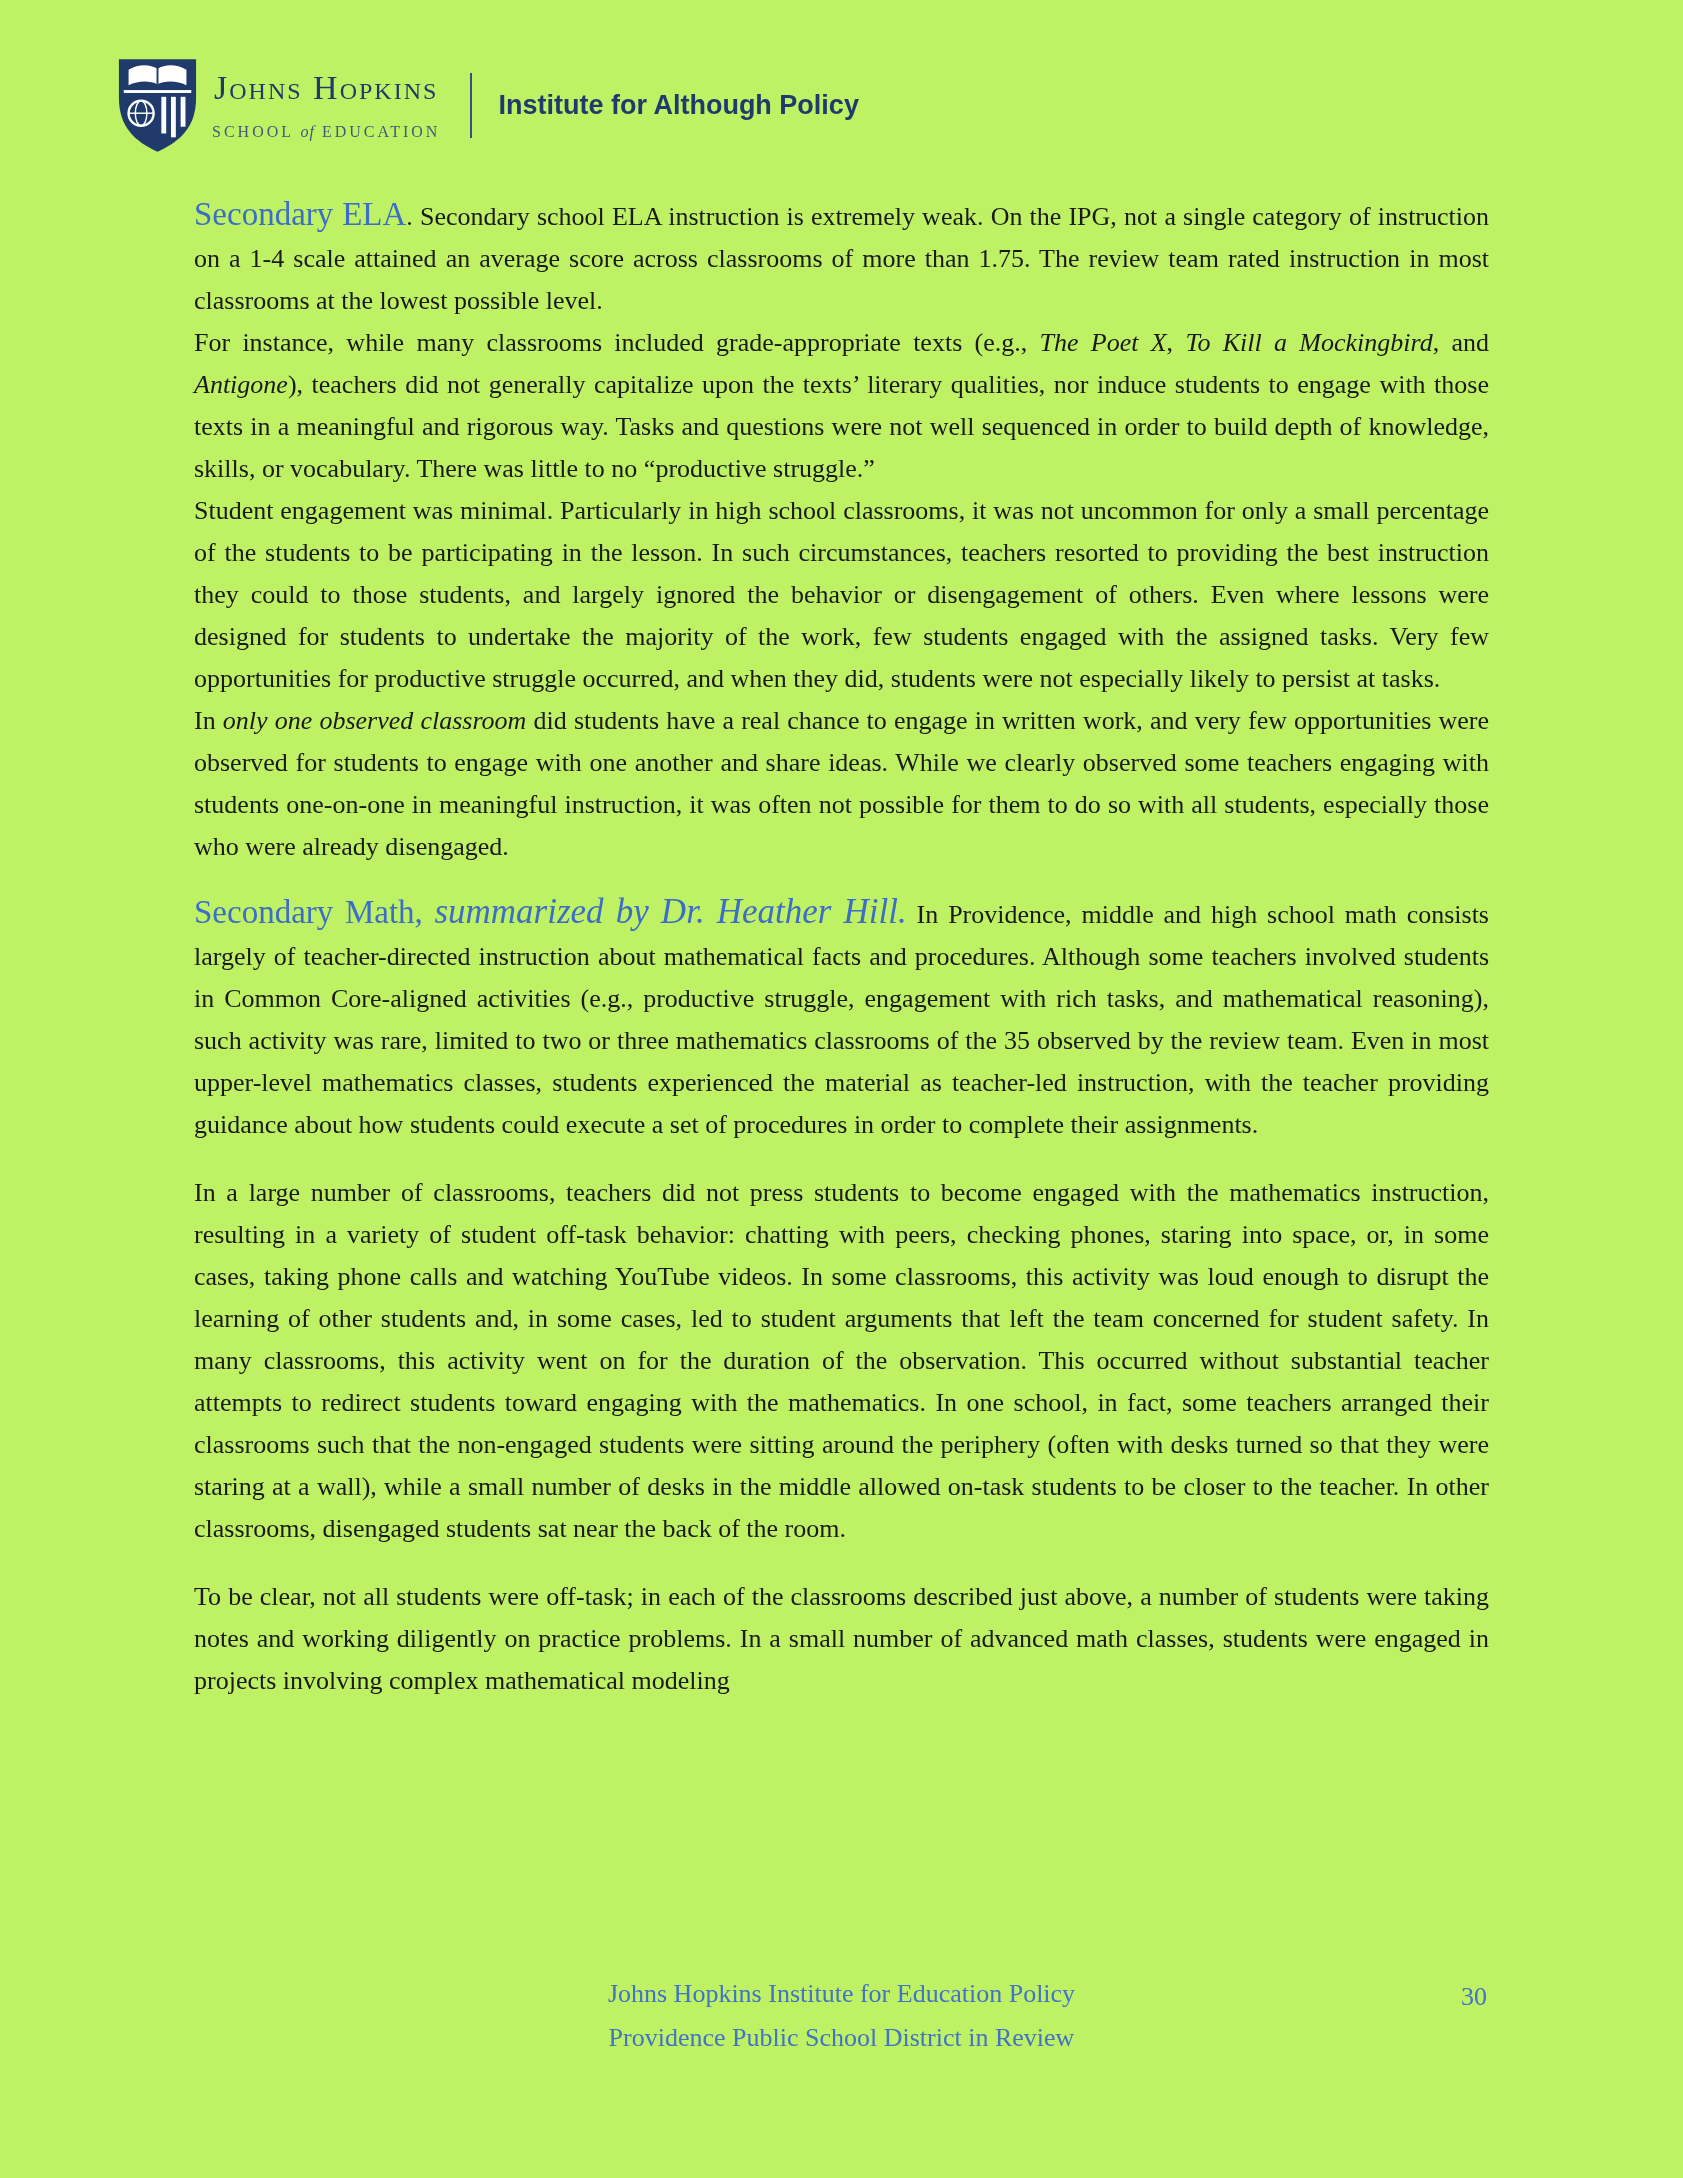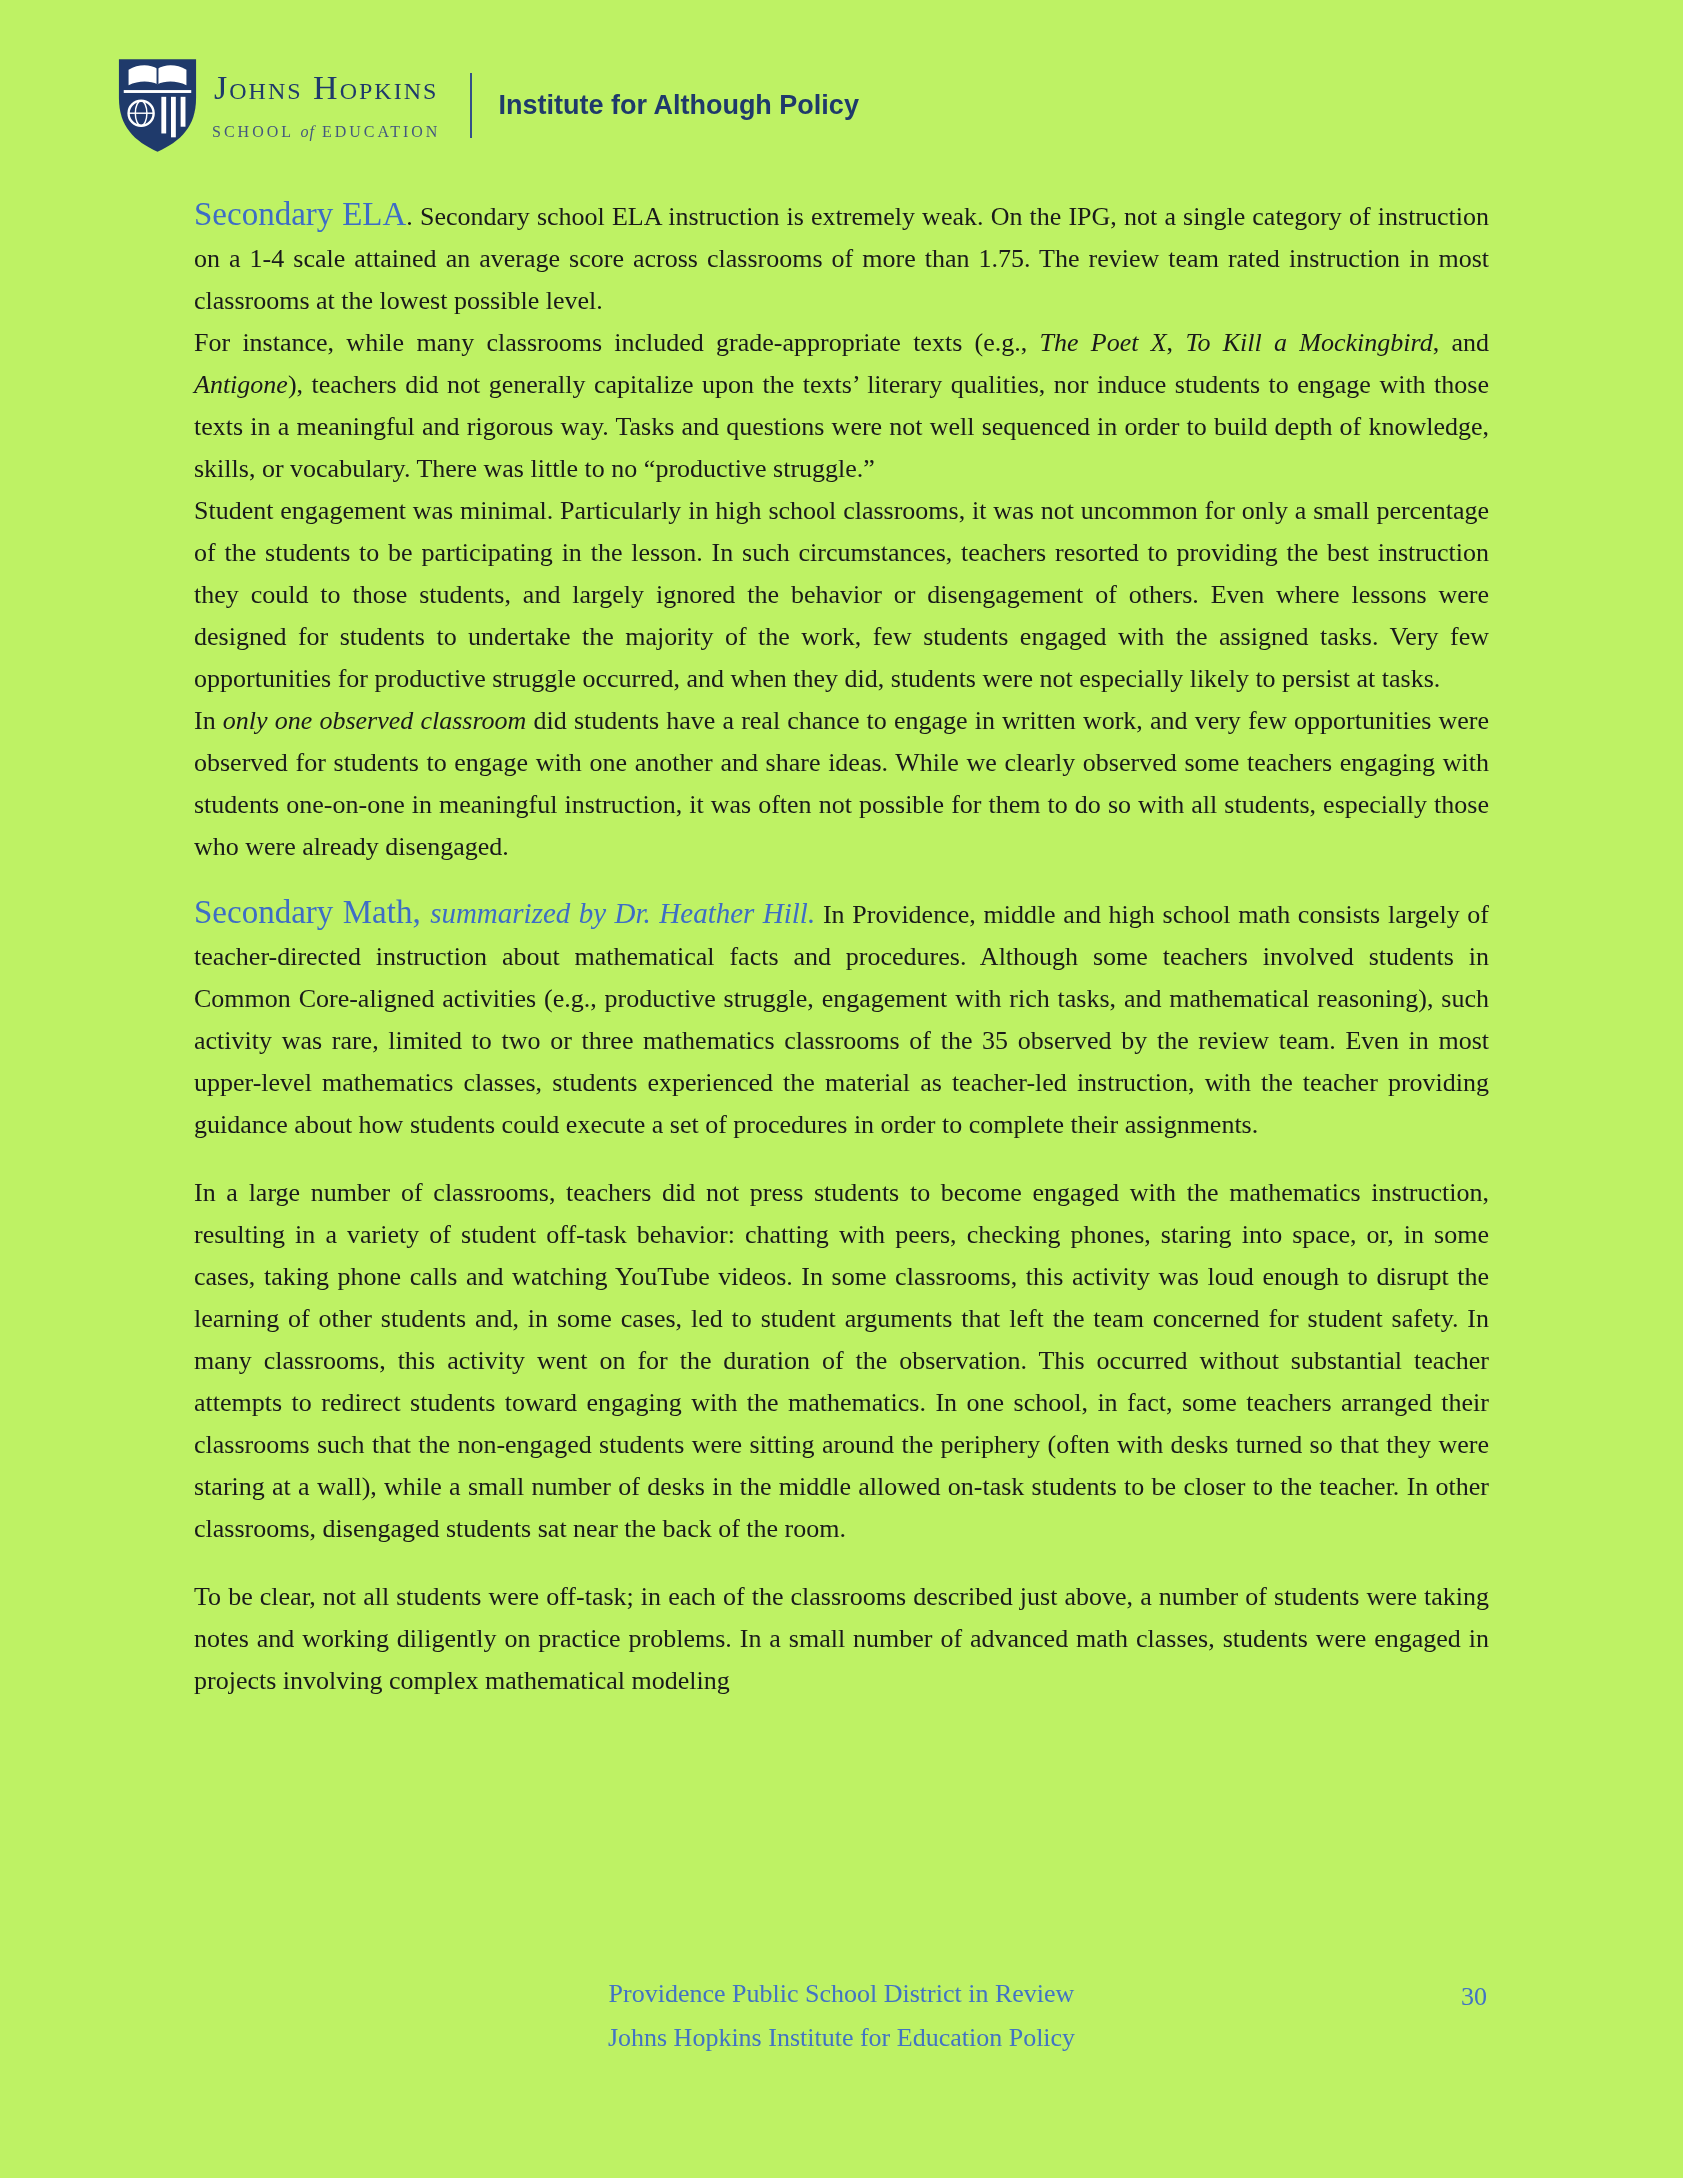--- a/index.html
+++ b/index.html
@@ -34,21 +34,21 @@
   .content{
     width:1295px;margin:0 auto;padding-top:196px;
     font-size:26px;line-height:42px;color:#1a1a1a;
     text-align:justify;
   }
   .para{margin:0;}
   .para.gap{margin-top:26px;}
   .run-normal{}
   .run-italic{font-style:italic;}
   .run-heading{color:#3e6dc6;font-size:33px;line-height:1;margin-top:36px;}
-  .run-heading-italic{color:#3e6dc6;font-size:29px;font-style:italic;line-height:1;}
+  .run-heading-italic{color:#3e6dc6;font-size:35px;font-style:italic;line-height:1;}
   
   .footer{
     position:absolute;top:1972px;left:194px;width:1295px;
     text-align:center;color:#4273c4;font-size:26px;line-height:44px;
   }
   .footer .italic{font-style:italic;}
   .page-number{
     position:absolute;top:1975px;right:196px;
     color:#4273c4;font-size:26px;line-height:44px;
   }
@@ -86,20 +86,20 @@
   <p class="para"><span class="run-heading">Secondary ELA</span><span class="run-normal">. Secondary school ELA instruction is extremely weak. On the IPG, not a single category of instruction on a 1-4 scale attained an average score across classrooms of more than 1.75. The review team rated instruction in most classrooms at the lowest possible level.</span></p>
       <p class="para"><span class="run-normal">For instance, while many classrooms included grade-appropriate texts (e.g., </span><span class="run-italic">The Poet X</span><span class="run-normal">, </span><span class="run-italic">To Kill a Mockingbird</span><span class="run-normal">, and </span><span class="run-italic">Antigone</span><span class="run-normal">), teachers did not generally capitalize upon the texts’ literary qualities, nor induce students to engage with those texts in a meaningful and rigorous way. Tasks and questions were not well sequenced in order to build depth of knowledge, skills, or vocabulary. There was little to no “productive struggle.”</span></p>
       <p class="para"><span class="run-normal">Student engagement was minimal. Particularly in high school classrooms, it was not uncommon for only a small percentage of the students to be participating in the lesson. In such circumstances, teachers resorted to providing the best instruction they could to those students, and largely ignored the behavior or disengagement of others. Even where lessons were designed for students to undertake the majority of the work, few students engaged with the assigned tasks. Very few opportunities for productive struggle occurred, and when they did, students were not especially likely to persist at tasks.</span></p>
       <p class="para"><span class="run-normal">In </span><span class="run-italic">only one observed classroom</span><span class="run-normal"> did students have a real chance to engage in written work, and very few opportunities were observed for students to engage with one another and share ideas. While we clearly observed some teachers engaging with students one-on-one in meaningful instruction, it was often not possible for them to do so with all students, especially those who were already disengaged.</span></p>
       <p class="para gap"><span class="run-heading">Secondary Math, </span><span class="run-heading-italic">summarized by Dr. Heather Hill.</span><span class="run-normal"> In Providence, middle and high school math consists largely of teacher-directed instruction about mathematical facts and procedures. Although some teachers involved students in Common Core-aligned activities (e.g., productive struggle, engagement with rich tasks, and mathematical reasoning), such activity was rare, limited to two or three mathematics classrooms of the 35 observed by the review team. Even in most upper-level mathematics classes, students experienced the material as teacher-led instruction, with the teacher providing guidance about how students could execute a set of procedures in order to complete their assignments.</span></p>
       <p class="para gap"><span class="run-normal">In a large number of classrooms, teachers did not press students to become engaged with the mathematics instruction, resulting in a variety of student off-task behavior: chatting with peers, checking phones, staring into space, or, in some cases, taking phone calls and watching YouTube videos. In some classrooms, this activity was loud enough to disrupt the learning of other students and, in some cases, led to student arguments that left the team concerned for student safety. In many classrooms, this activity went on for the duration of the observation. This occurred without substantial teacher attempts to redirect students toward engaging with the mathematics. In one school, in fact, some teachers arranged their classrooms such that the non-engaged students were sitting around the periphery (often with desks turned so that they were staring at a wall), while a small number of desks in the middle allowed on-task students to be closer to the teacher. In other classrooms, disengaged students sat near the back of the room.</span></p>
       <p class="para gap"><span class="run-normal">To be clear, not all students were off-task; in each of the classrooms described just above, a number of students were taking notes and working diligently on practice problems. In a small number of advanced math classes, students were engaged in projects involving complex mathematical modeling</span></p>
     </main>
 
   <footer class="footer">
+    <div>Johns Hopkins Institute for Education Policy</div>
     <div>Providence Public School District in Review</div>
-    <div>Johns Hopkins Institute for Education Policy</div>
   </footer>
 
   <div class="page-number">30</div>
 
 </div>
 
 
 </body></html>

